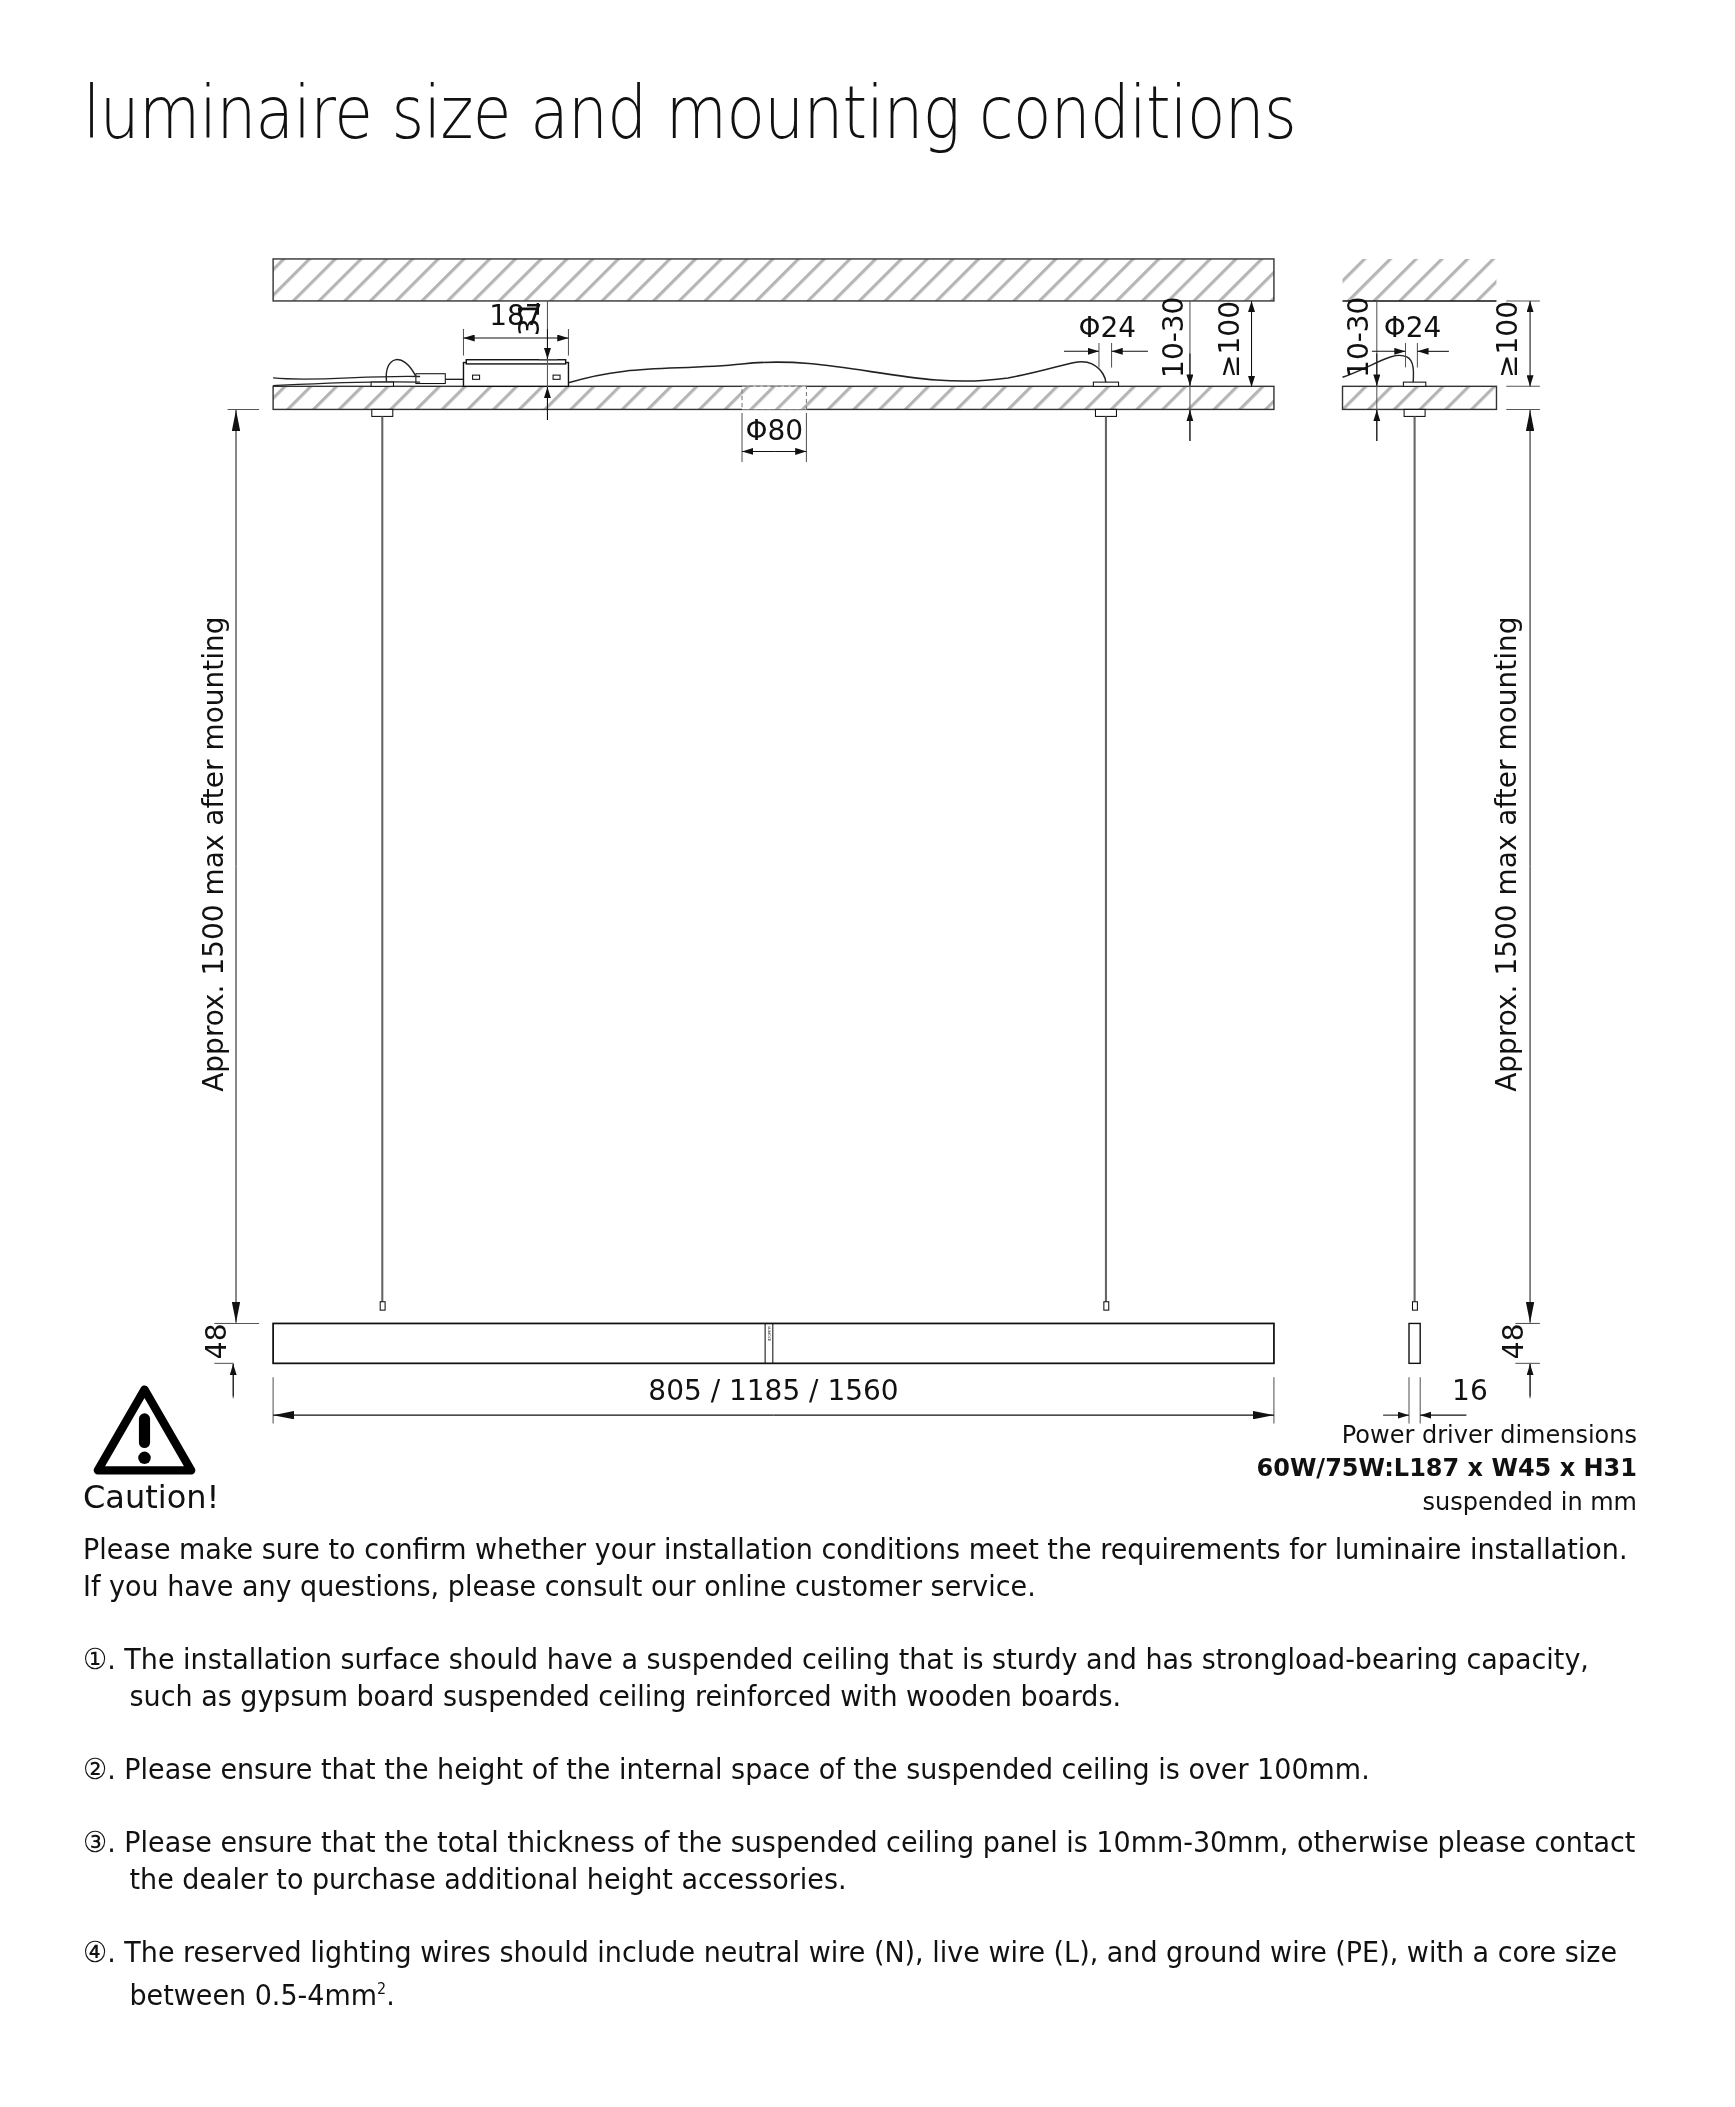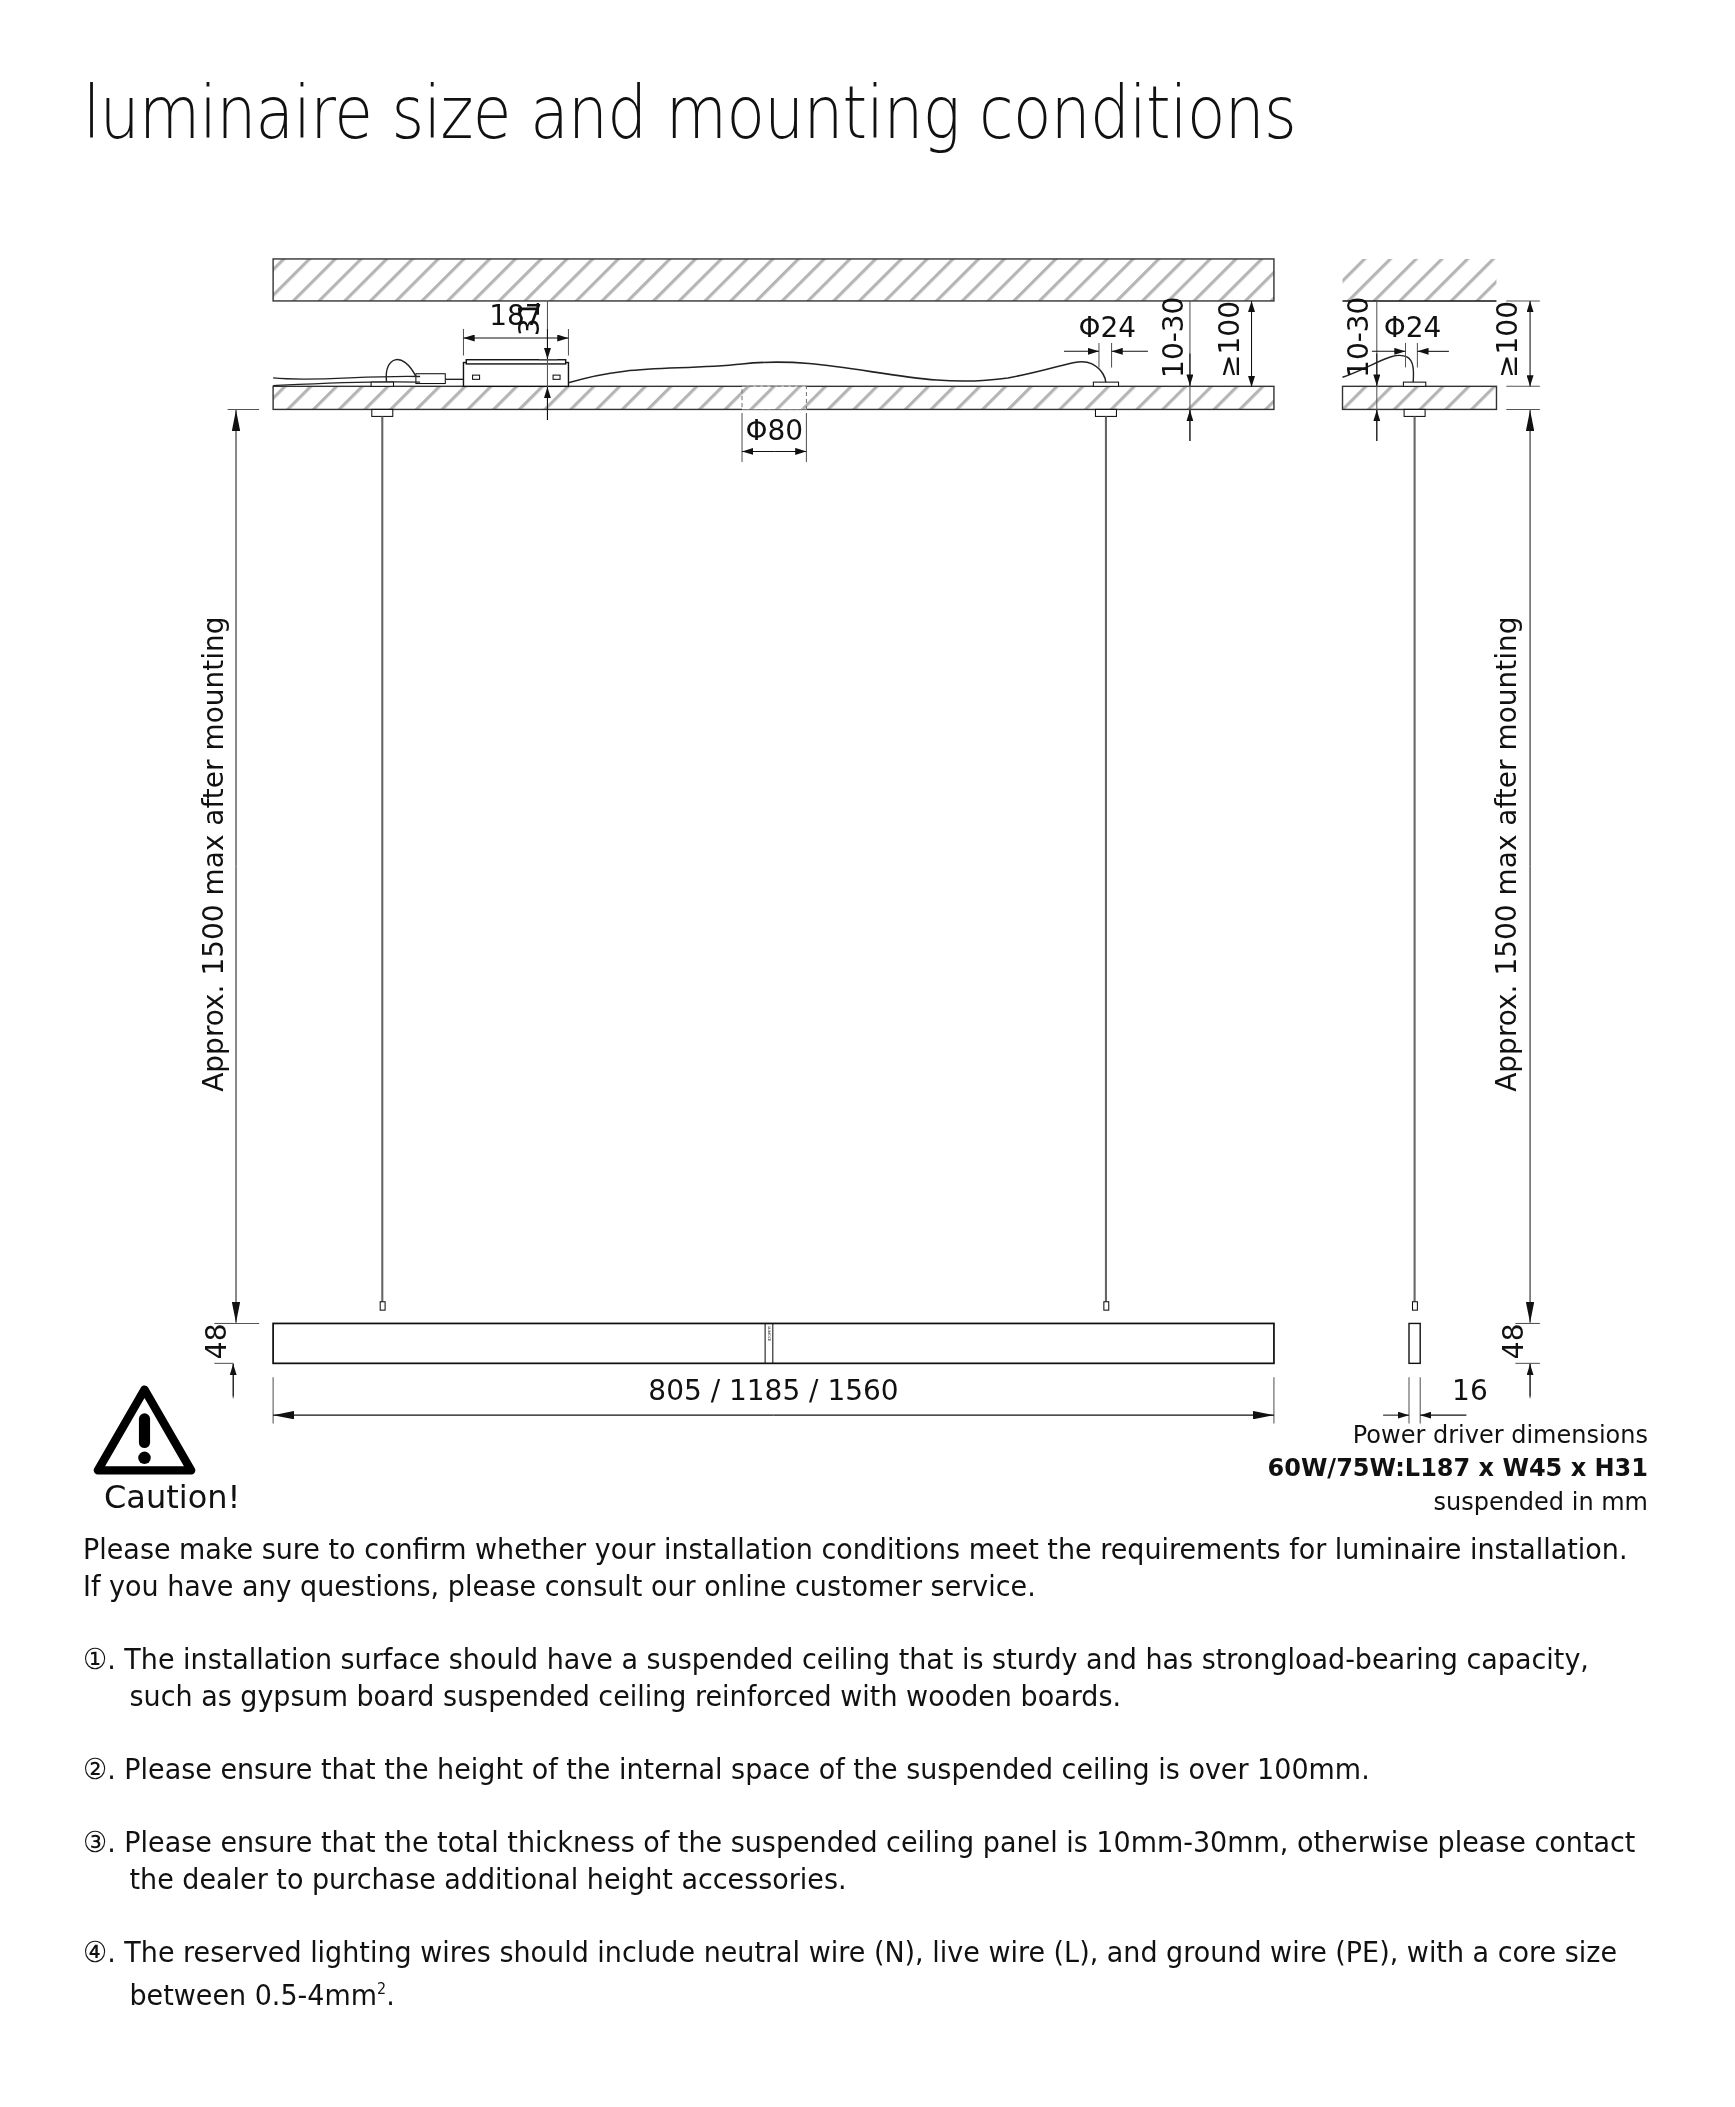--- a/index.html
+++ b/index.html
@@ -2,23 +2,23 @@
 <html style="font-size:11.2px"><head>
 <meta charset="utf-8">
 <style>
   html, body { margin:0; padding:0; background:#ffffff; }
   body { width:1736px; height:2108px; position:relative; overflow:hidden;
          font-family:"DejaVu Sans", "Liberation Sans", sans-serif; color:#111; }
   .title { position:absolute; left:83px; top:70px; font-size:73px; font-weight:300;
            letter-spacing:-0.7px; transform:scaleX(0.86); transform-origin:left top; white-space:nowrap; }
   svg.diagram { position:absolute; left:0; top:0; }
   .dimtxt { font-family:"DejaVu Sans", sans-serif; font-size:40px; fill:#111; }
-  .caption { position:absolute; right:88px; text-align:right; font-size:24px; color:#111; white-space:nowrap; }
+  .caption { position:absolute; right:99px; text-align:right; font-size:24px; color:#111; white-space:nowrap; }
   .caution-icon { position:absolute; left:92px; top:1384px; width:105px; height:94px; }
-  .caution-title { position:absolute; left:83px; top:1478px; font-size:32px;margin-left:21px; }
+  .caution-title { position:absolute; left:83px; top:1478px; font-size:32px; }
   .body-text { position:absolute; left:83px; font-size:29px; line-height:37px; white-space:nowrap;
                transform:scaleX(0.93); transform-origin:left top; }
   .item { position:absolute; left:83px; font-size:29px; line-height:37px; white-space:nowrap;
           transform:scaleX(0.93); transform-origin:left top; }
   .item .num { display:inline-block; }
   .item .cont { display:block; padding-left:50px; }
   sup { font-size:15.4px; }
 </style>
 </head>
 <body>

